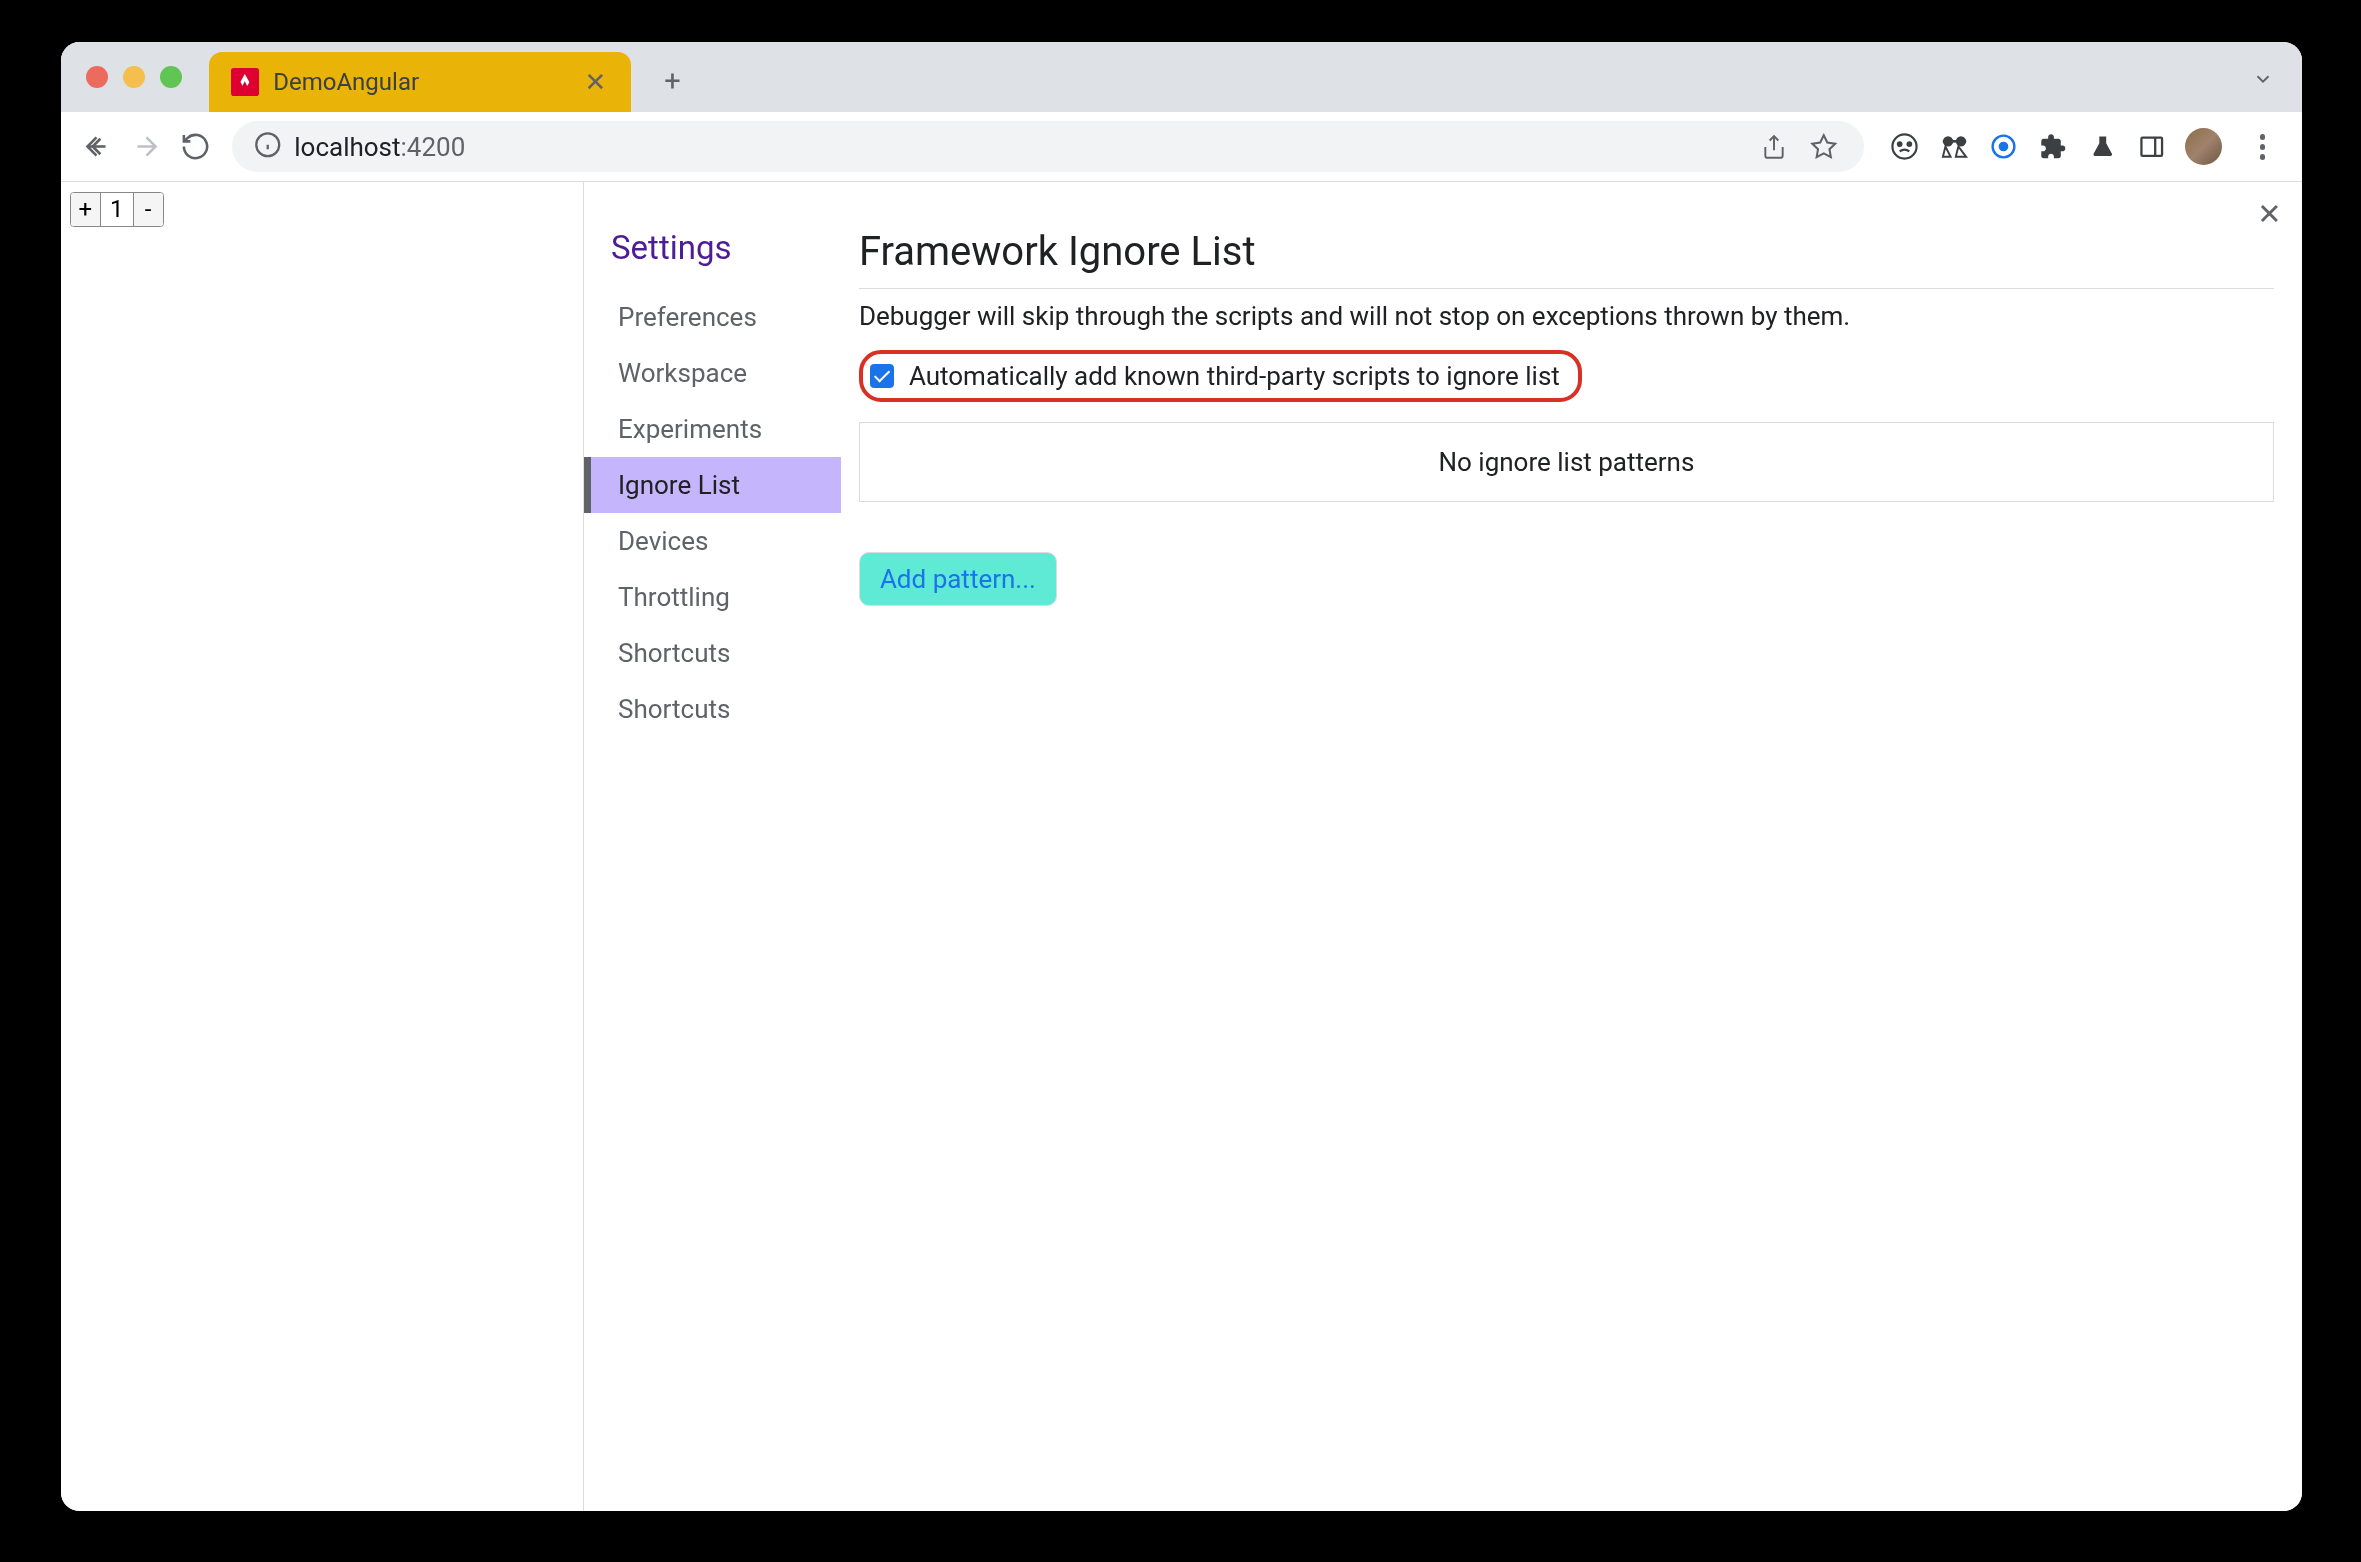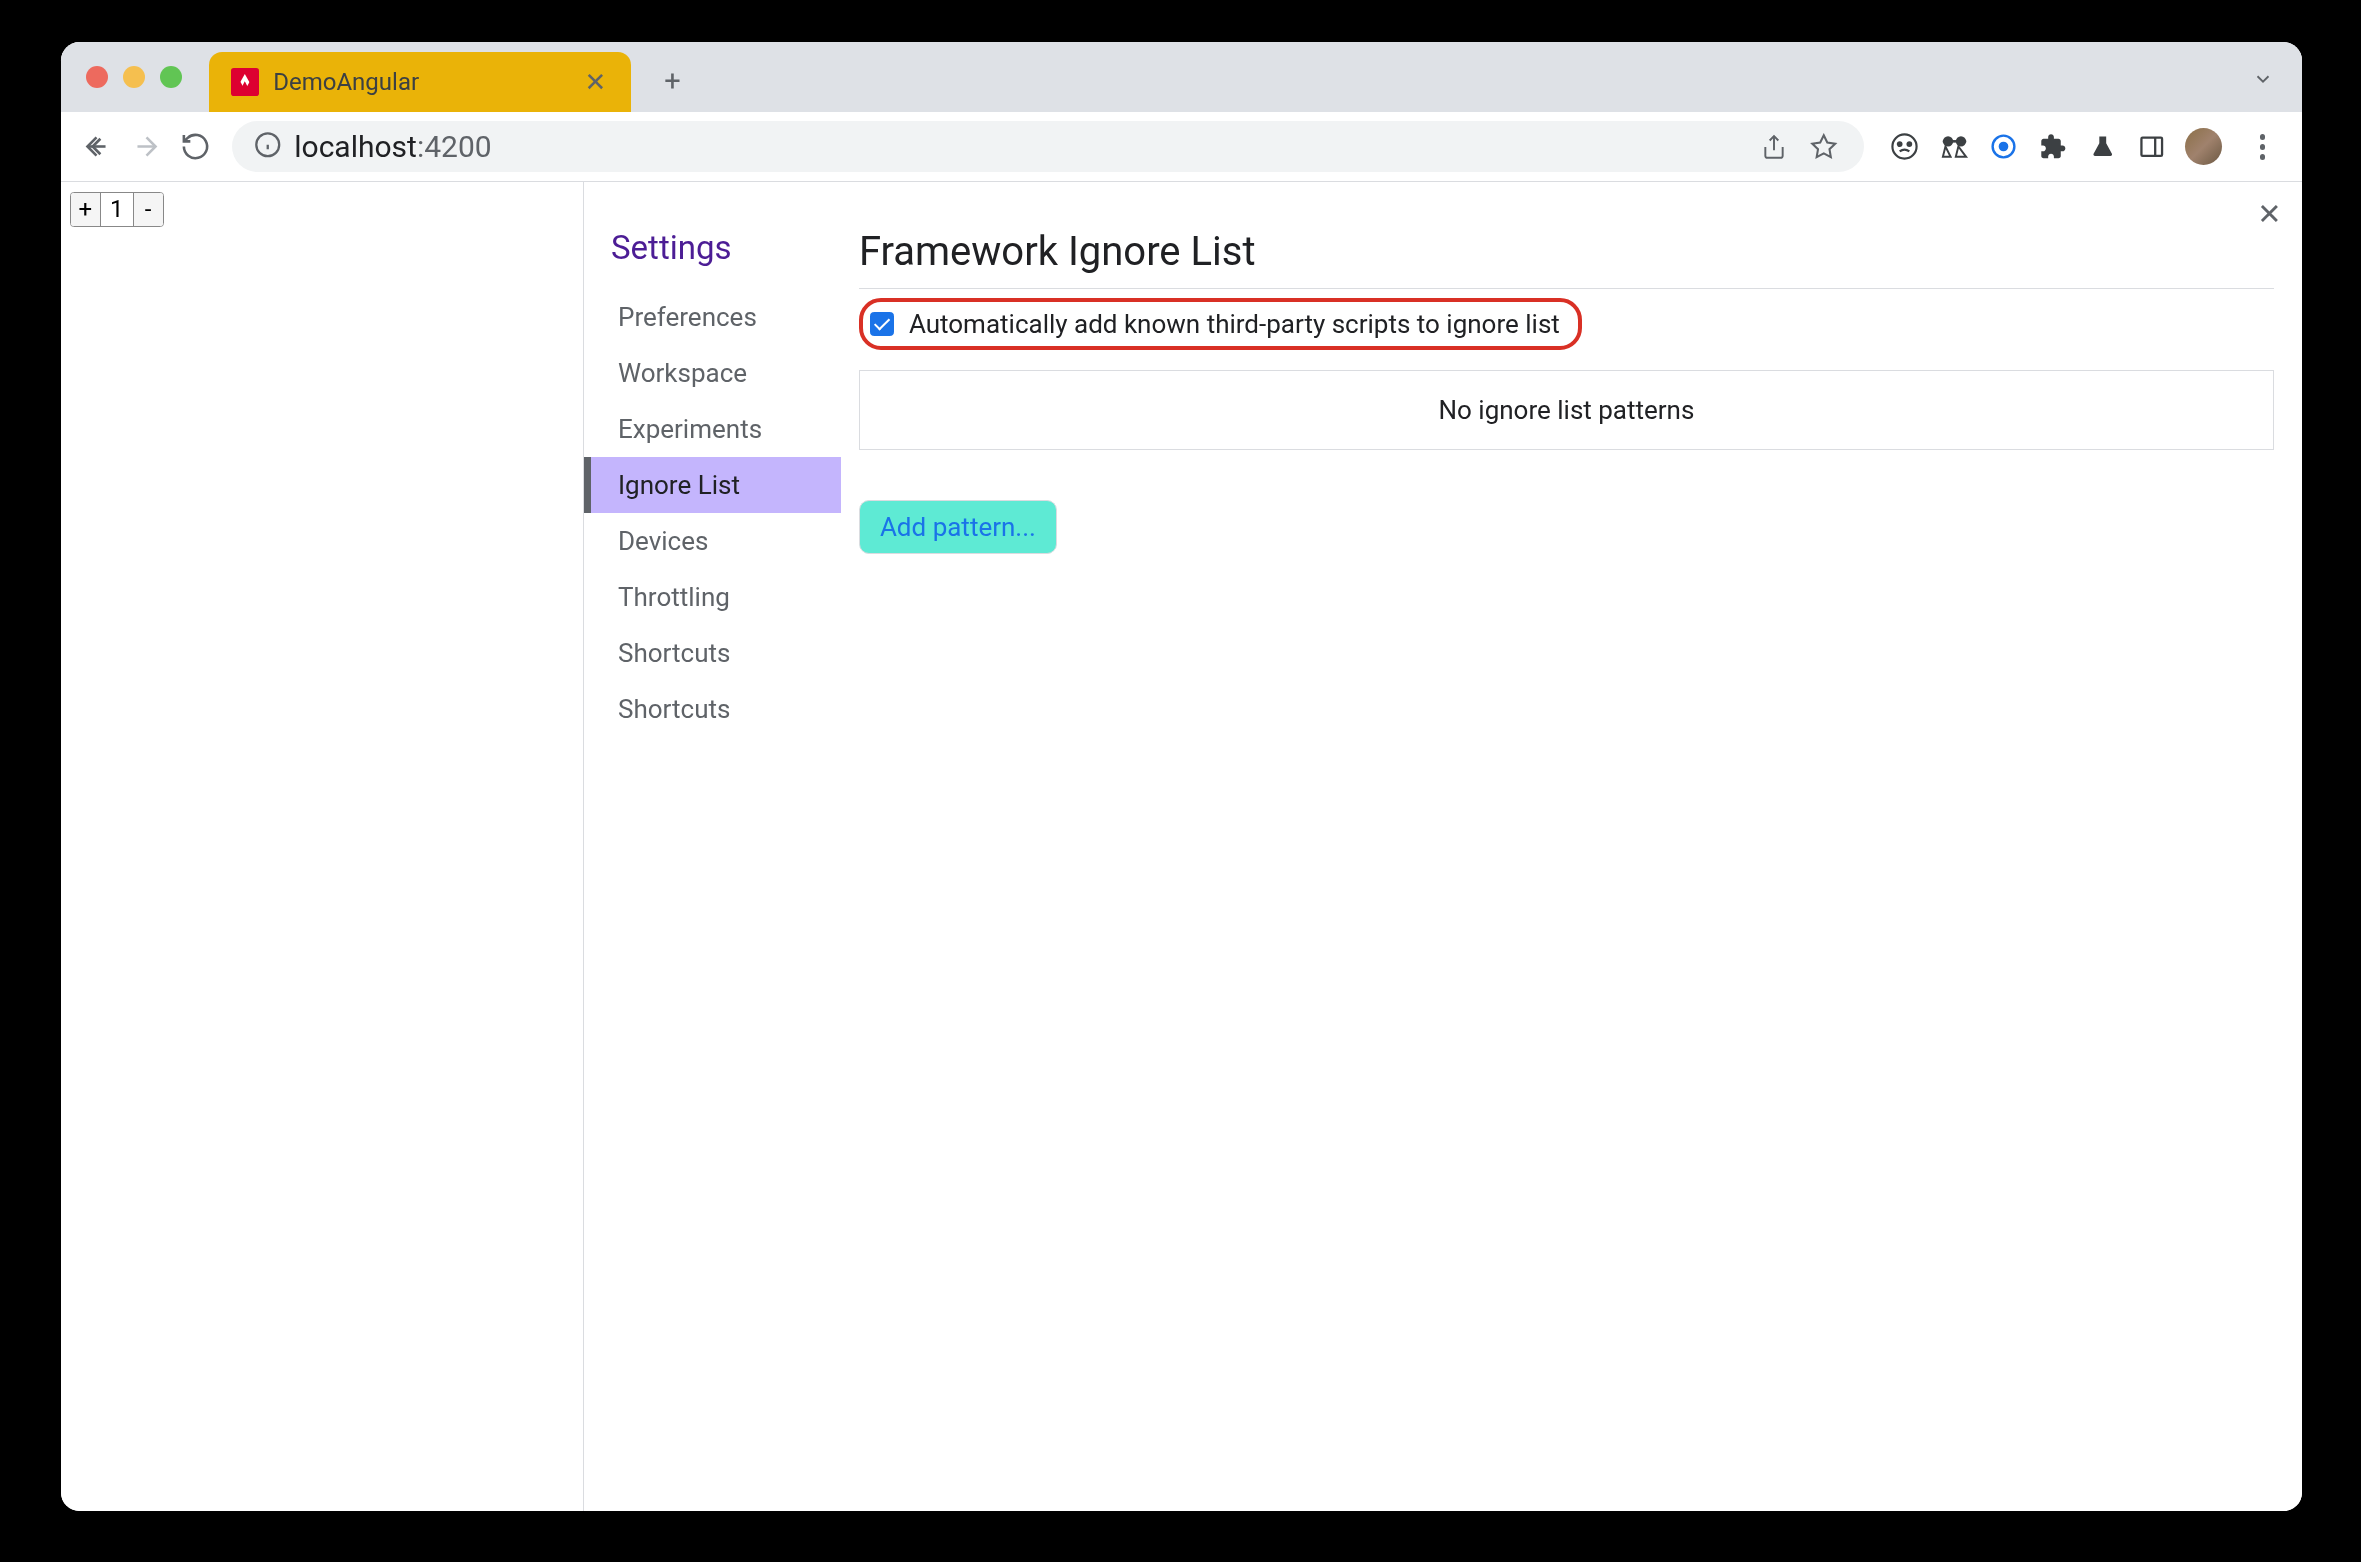--- a/index.html
+++ b/index.html
@@ -172,21 +172,21 @@
       padding: 0 22px;
       margin: 0 9.2px;
       gap: 13px;
     }
     
     .info-icon {
       color: #5f6368;
     }
     
     .url-text {
-      font-size: 30px;
+      font-size: 26px;
       flex: 1;
     }
     
     .url-host { color: #202124; }
     .url-port { color: #5f6368; }
     
     .url-action-btn {
       width: 37px;
       height: 37px;
       display: flex;
@@ -557,20 +557,21 @@
         <div class="settings-nav-item">Experiments</div>
         <div class="settings-nav-item active">Ignore List</div>
         <div class="settings-nav-item">Devices</div>
         <div class="settings-nav-item">Throttling</div>
         <div class="settings-nav-item">Shortcuts</div>
         <div class="settings-nav-item">Shortcuts</div>
       </div>
 
       <div class="settings-content">
         <h2 class="settings-heading">Framework Ignore List</h2>
+        <p class="settings-description">Debugger will skip through the scripts and will not stop on exceptions thrown by them.</p>
         
         
         <div class="highlighted-row">
           <div class="checkbox checked"></div>
           <span class="checkbox-label">Automatically add known third-party scripts to ignore list</span>
         </div>
         
         <div class="pattern-box">No ignore list patterns</div>
         
         <button class="add-pattern-btn">Add pattern...</button>

